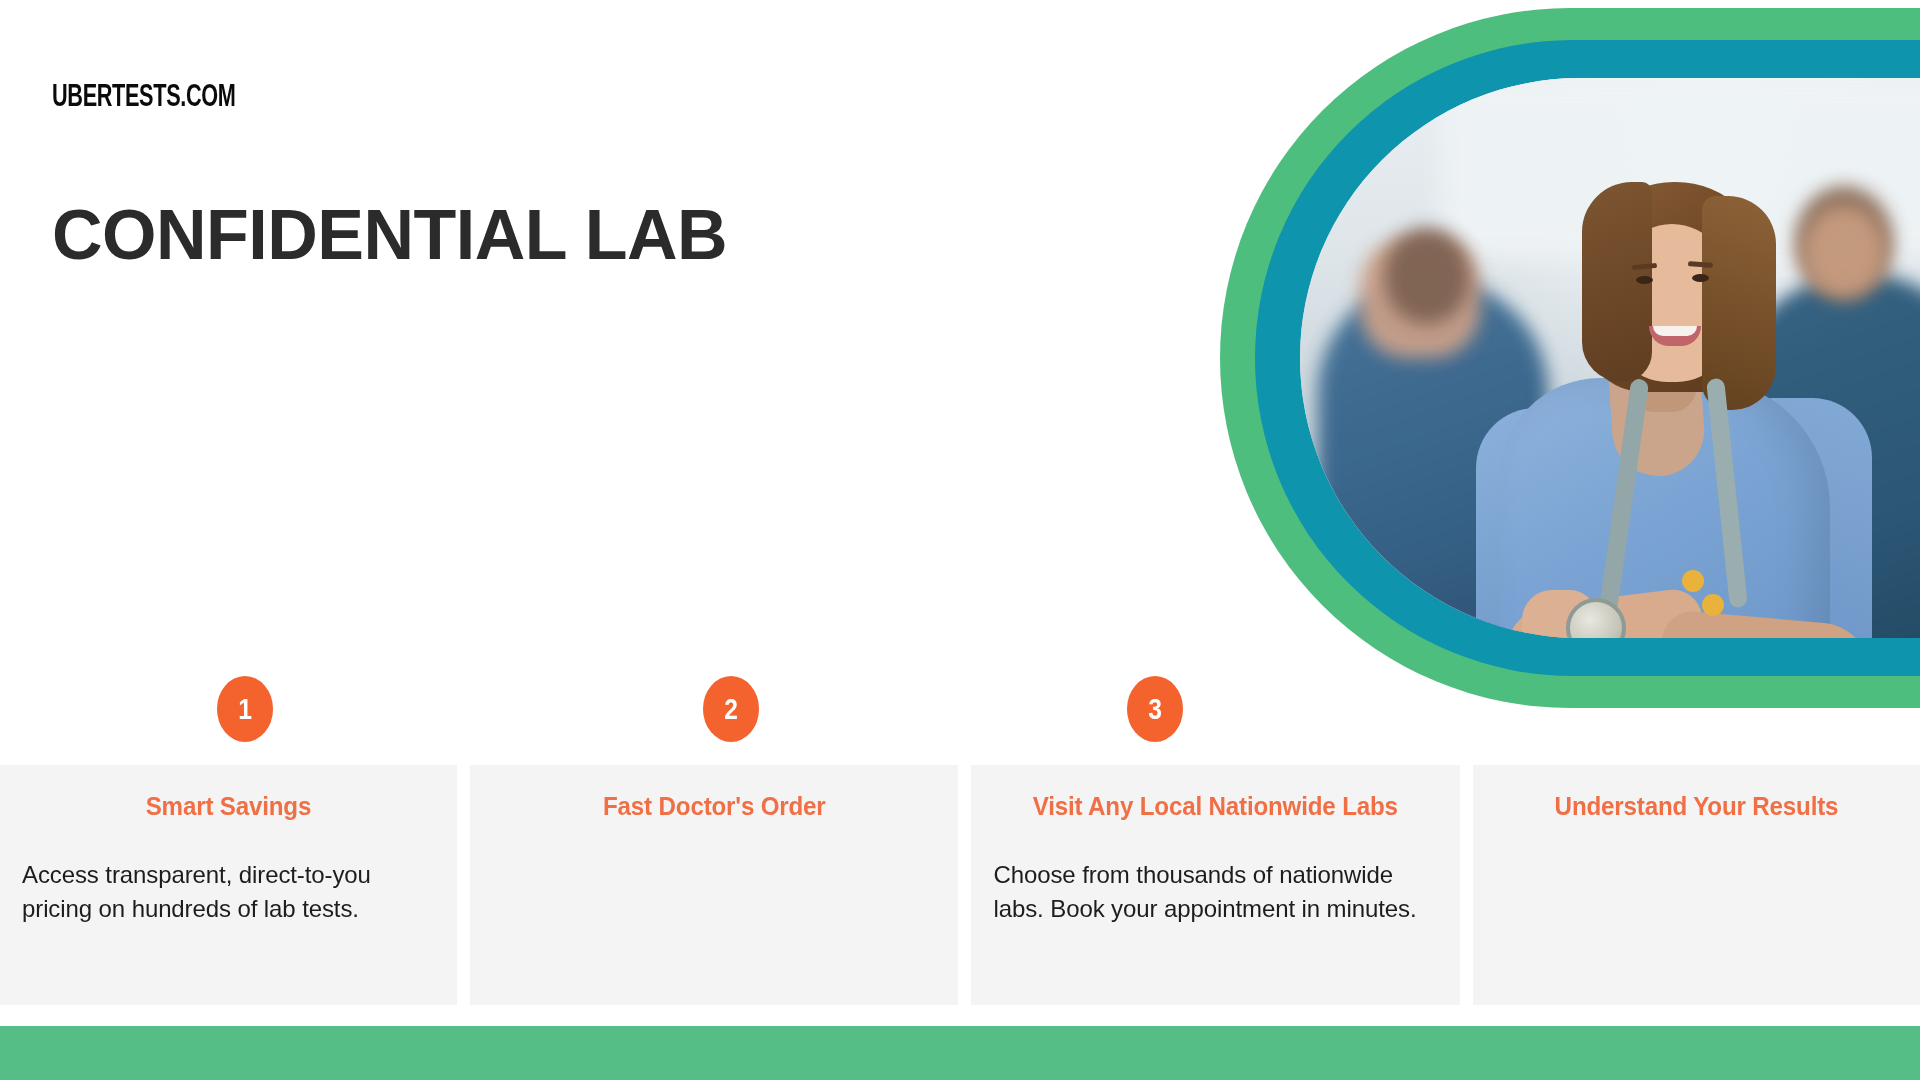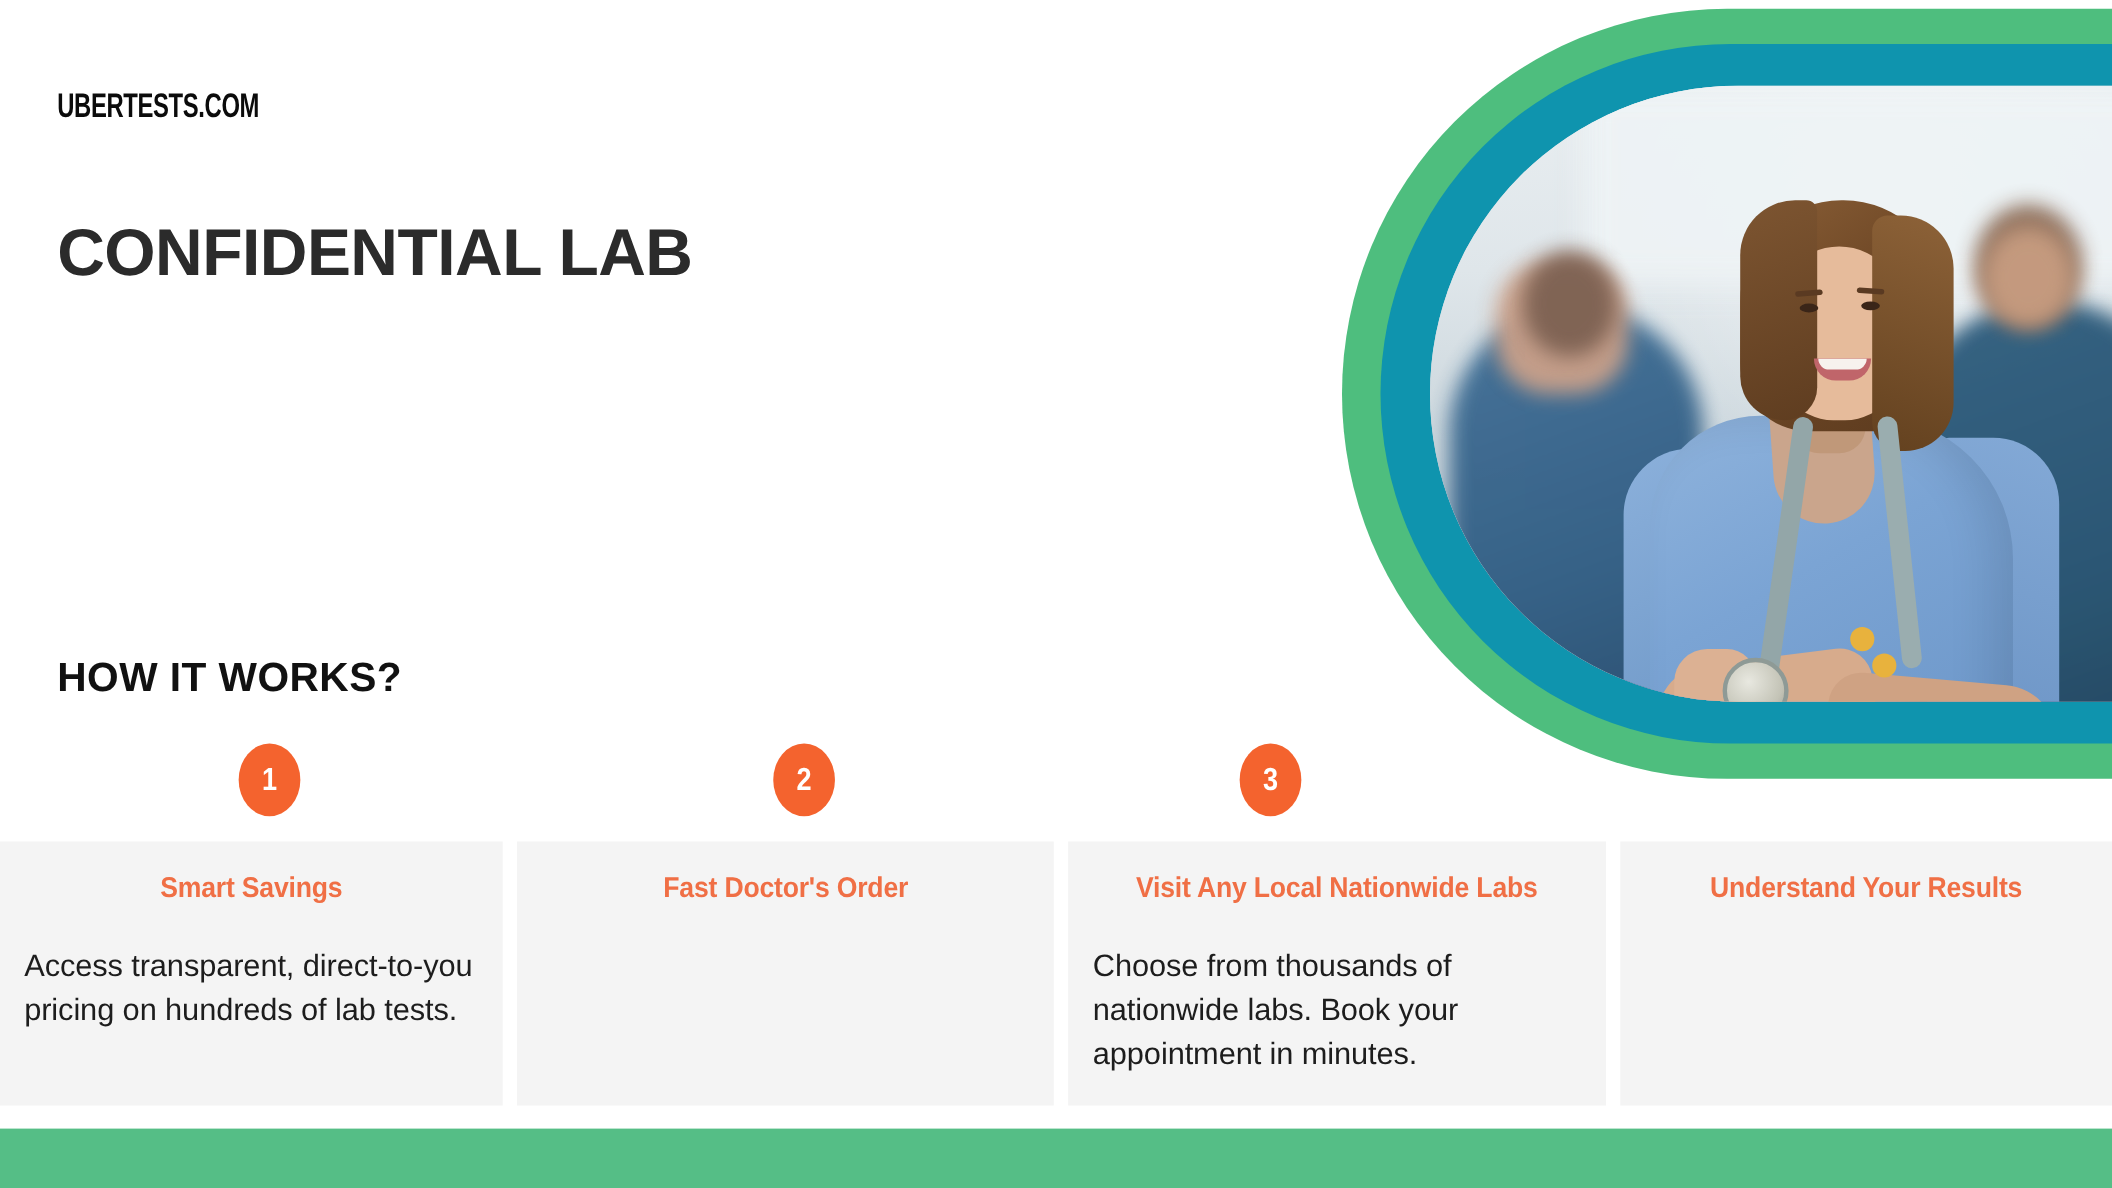--- a/index.html
+++ b/index.html
@@ -30,21 +30,21 @@
     white-space: nowrap;
   }
 
   
   .headline {
     position: absolute;
     left: 52px; top: 198px;
     width: 1000px;
     font-family: "Liberation Sans", sans-serif;
     font-weight: 700;
-    font-size: 60px;
+    font-size: 70px;
     line-height: 1.08;
     letter-spacing: -0.5px;
     color: #2b2b2b;
     text-transform: uppercase;
   }
   .headline span { display: block; }
 
   
   .subhead {
     position: absolute;
@@ -106,21 +106,21 @@
     font-size: 26px;
     color: #F06F45;
     text-align: center;
     letter-spacing: -0.2px;
     transform: scaleX(0.93);
   }
   .card-body {
     margin-top: 36px;
     font-family: "Liberation Sans", sans-serif;
     font-weight: 400;
-    font-size: 28px;
+    font-size: 24px;
     line-height: 1.42;
     color: #1d1d1d;
     letter-spacing: -0.1px;
   }
 
   
   .footer-bar {
     position: absolute;
     left: 0; top: 1026px;
     width: 1920px;
@@ -392,21 +392,20 @@
       <div class="nurse steth-bell"></div>
     </div>
   </div>
 
   <div class="logo">UBERTESTS.COM</div>
 
   <h1 class="headline">
     <span>CONFIDENTIAL LAB</span>
   </h1>
 
-  <h2 class="subhead">HOW IT WORKS?</h2>
 
   <div class="steps">
     <div class="step-badge s1">1</div>
     <div class="step-badge s2">2</div>
     <div class="step-badge s3">3</div>
   </div>
 
   <div class="cards">
     <div class="card c1">
       <div class="card-title">Smart Savings</div>

